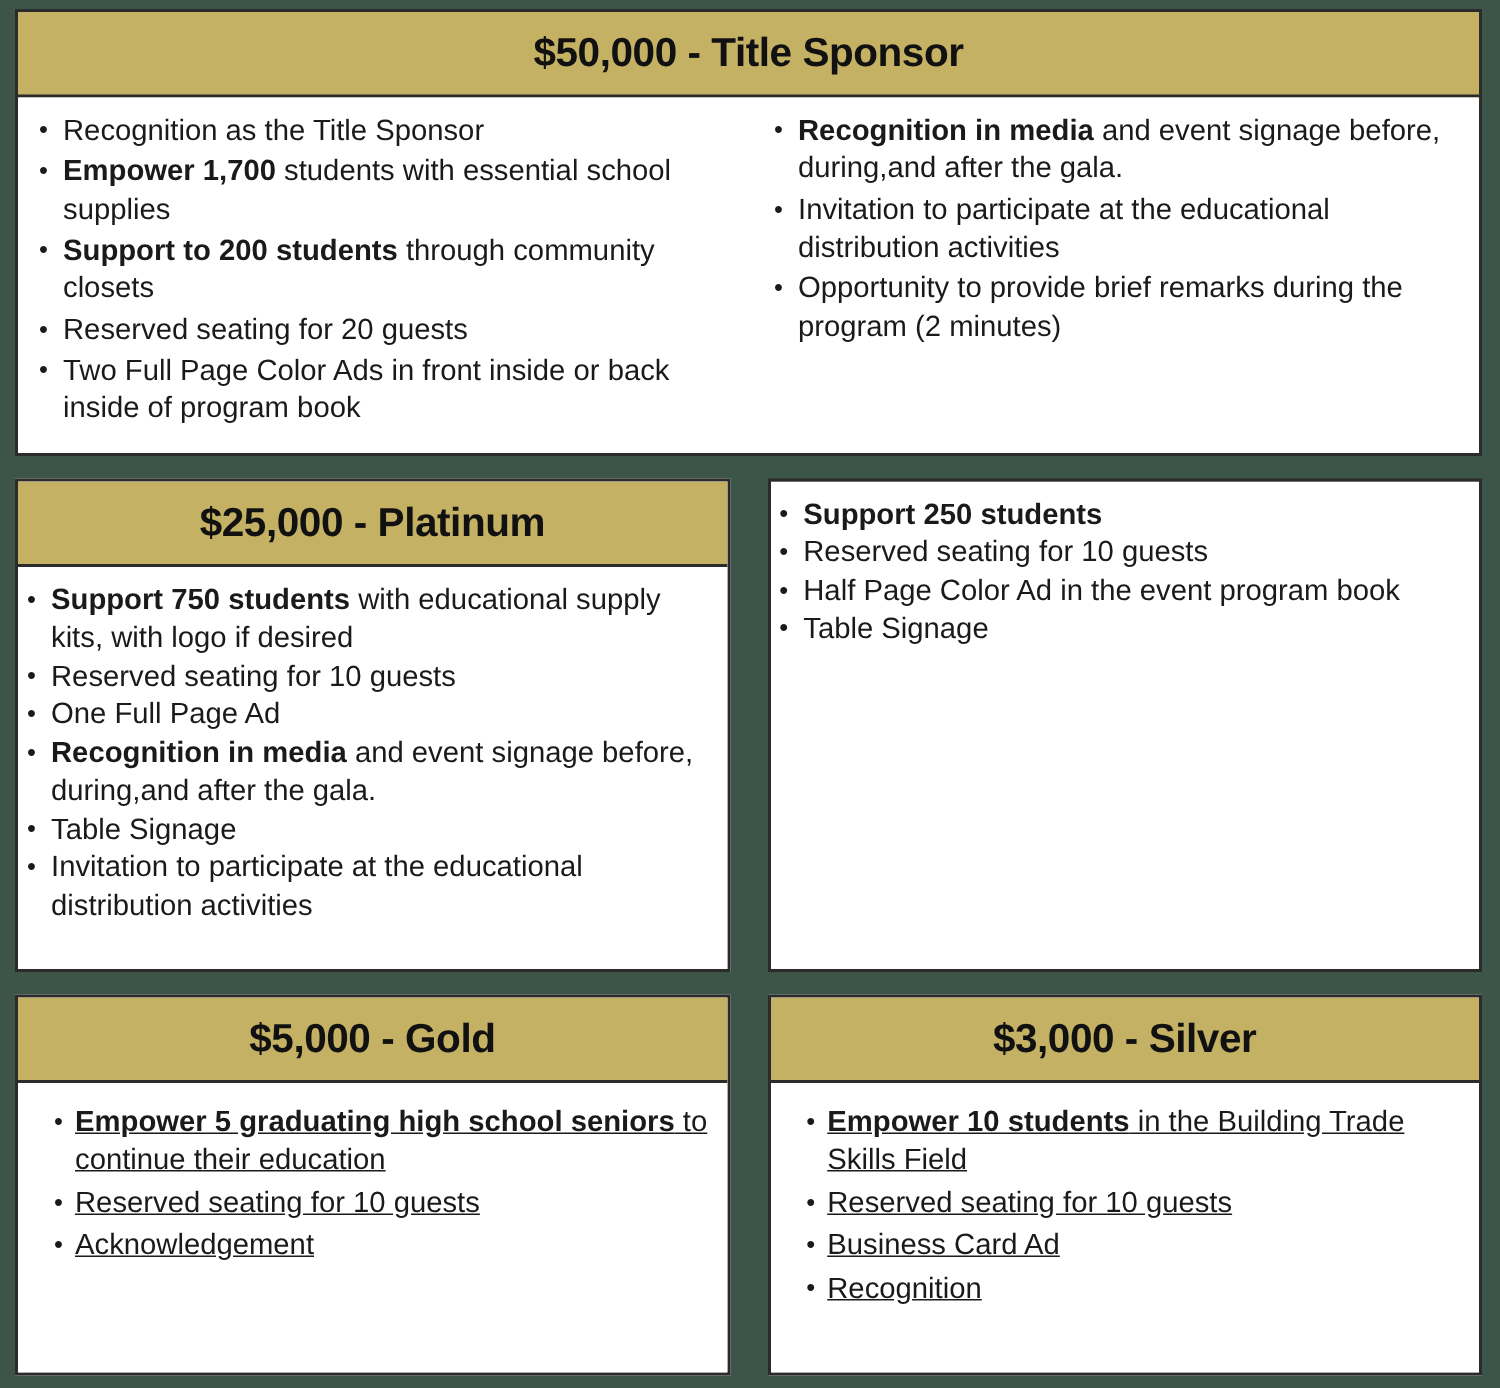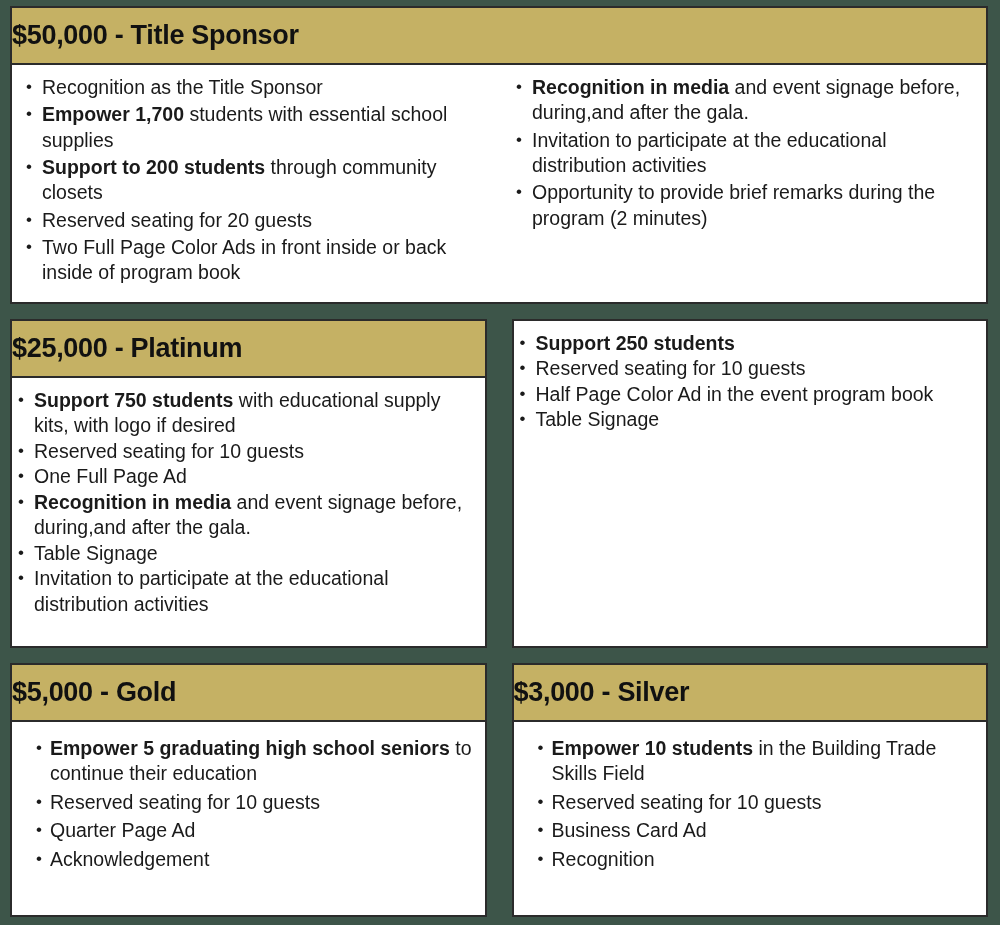--- a/index.html
+++ b/index.html
@@ -26,21 +26,21 @@
     flex-direction: column;
     overflow: hidden;
   }
 
   .card-header {
     background: #c5b164;
     border-bottom: 2px solid #2b2b2b;
     height: 57px;
     display: flex;
     align-items: center;
-    justify-content: flex-start;
+    justify-content: center;
     flex: 0 0 auto;
   }
 
   .card-header-title {
     font-size: 27px;
     font-weight: bold;
     color: #111111;
     letter-spacing: -0.3px;
     white-space: nowrap;
   }
@@ -108,21 +108,21 @@
 
   .row-pair .card { flex: 1 1 50%; min-width: 0; }
 
   .row-mid { height: 324px; }
   .row-bot { height: 249px; }
 
   .row-mid .card-body { padding: 10px 8px 8px 0; }
   .row-mid .bullets li { margin-bottom: 0px; }
 
   .row-bot .card-body { padding: 14px 8px 8px 16px; }
-  .row-bot .bullets li { margin-bottom: 3px; }
+  .row-bot .bullets li { margin-bottom: 3px; text-decoration: underline; }
   .row-bot .bullets li::before { left: 8px; }
 
   .row-title .card { flex: 0 0 auto; }
 </style>
 </head>
 <body>
 
 <div class="row-title">
   <div class="card">
     <div class="card-header">
@@ -180,21 +180,20 @@
 
 <div class="row-pair row-bot">
   <div class="card">
     <div class="card-header">
       <span class="card-header-title">$5,000 - Gold</span>
     </div>
     <div class="card-body">
       <ul class="bullets">
           <li><b>Empower 5 graduating high school seniors</b> to continue their education</li>
           <li>Reserved seating for 10 guests</li>
-          <li>Quarter Page Ad</li>
           <li>Acknowledgement</li>
         </ul>
     </div>
   </div>
 
   <div class="card">
     <div class="card-header">
       <span class="card-header-title">$3,000 - Silver</span>
     </div>
     <div class="card-body">

